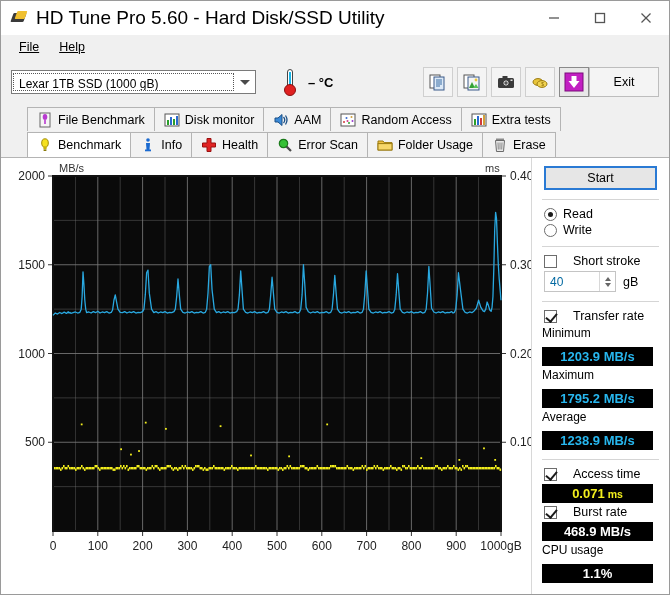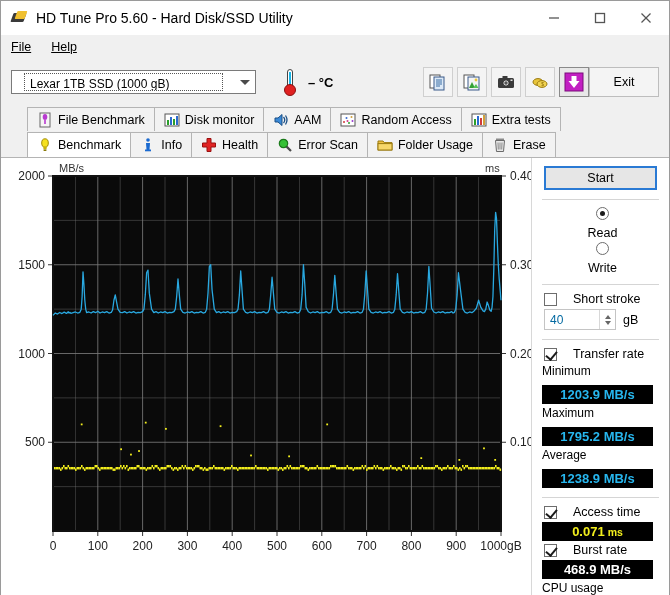--- a/index.html
+++ b/index.html
@@ -12,39 +12,39 @@
           background:#f0f0f0;border:1px solid #9a9a9a;box-sizing:border-box;}
 
   
   .titlebar{height:33px;background:#ffffff;display:flex;align-items:center;
             flex:0 0 auto;border-bottom:1px solid #ffffff;}
   .title-icon{width:18px;height:18px;margin:0 7px 0 10px;position:relative;flex:0 0 auto;}
   .title-icon .d1{position:absolute;left:1px;top:4px;width:13px;height:9px;
        background:#3a3a3a;transform:skewX(-20deg);border-radius:1px;}
   .title-icon .d2{position:absolute;left:5px;top:2px;width:10px;height:8px;
        background:#f0c030;transform:skewX(-20deg);border-radius:1px;}
-  .title-text{font-size:14px;color:#000;white-space:nowrap;}
+  .title-text{font-size:19px;color:#000;white-space:nowrap;}
   .title-spacer{flex:1 1 auto;}
   .win-btn{width:46px;height:32px;display:flex;align-items:center;justify-content:center;
            flex:0 0 auto;}
   .win-btn svg{display:block;}
 
   
   .menubar{height:24px;background:#f0f0f0;display:flex;align-items:center;
-           flex:0 0 auto;}
+           padding-left:8px;flex:0 0 auto;}
   .menu-item{padding:3px 10px;font-size:12.5px;}
   .menu-item u{text-decoration:underline;}
 
   
   .toolbar{height:46px;background:#f0f0f0;display:flex;align-items:center;
            padding:0 10px;flex:0 0 auto;gap:0;}
   .combo{width:245px;height:24px;background:#fff;border:1px solid #7a7a7a;
          display:flex;align-items:center;box-sizing:border-box;}
   .combo-text{flex:1 1 auto;padding-left:5px;font-size:12px;white-space:nowrap;overflow:hidden;
-              border:1px dotted #555;margin:12px;padding-top:1px;padding-bottom:1px;height:18px;
+              border:1px dotted #555;margin:1px;padding-top:1px;padding-bottom:1px;height:18px;
               line-height:18px;box-sizing:border-box;}
   .combo-arrow{width:20px;height:22px;display:flex;align-items:center;justify-content:center;
                flex:0 0 auto;}
   .thermo{width:24px;height:30px;margin-left:22px;position:relative;flex:0 0 auto;}
   .thermo .tube{position:absolute;left:9px;top:2px;width:6px;height:18px;background:#fff;
                 border:1px solid #444;border-radius:3px 3px 0 0;box-sizing:border-box;}
   .thermo .merc{position:absolute;left:11px;top:5px;width:2px;height:14px;background:#19b6e8;}
   .thermo .bulb{position:absolute;left:6px;top:17px;width:12px;height:12px;border-radius:50%;
                 background:#e02020;border:1px solid #8a1010;box-sizing:border-box;}
   .temp-text{margin-left:6px;font-size:13px;font-weight:bold;white-space:nowrap;}
@@ -75,21 +75,21 @@
              box-sizing:border-box;}
 
   
   .chart-svg{position:absolute;left:0;top:0;}
 
   
   .start-btn{height:24px;border:2px solid #2a7ad4;background:#e6e6e6;
              display:flex;align-items:center;justify-content:center;font-size:12.5px;
              margin:2px 4px 0 4px;box-sizing:border-box;}
   .hr{height:1px;background:#d5d5d5;margin:9px 2px 7px 2px;}
-  .radio-row{display:flex;align-items:center;gap:6px;margin:2px 0 2px 4px;font-size:12.5px;flex-direction:column;}
+  .radio-row{display:flex;align-items:center;gap:6px;margin:2px 0 2px 4px;font-size:12.5px;}
   .radio{width:13px;height:13px;border-radius:50%;border:1px solid #6d6d6d;background:#fff;
          position:relative;box-sizing:border-box;flex:0 0 auto;}
   .radio.on::after{content:"";position:absolute;left:3px;top:3px;width:5px;height:5px;
                    border-radius:50%;background:#1b1b1b;}
   .chk-row{display:flex;align-items:center;gap:16px;margin:2px 0 3px 4px;font-size:12.5px;}
   .chk{width:13px;height:13px;border:1px solid #6d6d6d;background:#fff;position:relative;
        box-sizing:border-box;flex:0 0 auto;}
   .chk.on::after{content:"";position:absolute;left:3px;top:0px;width:5px;height:9px;
                  border:solid #1b1b1b;border-width:0 2px 2px 0;transform:rotate(40deg);}
   .spin-row{display:flex;align-items:center;gap:7px;margin:3px 0 4px 4px;}

